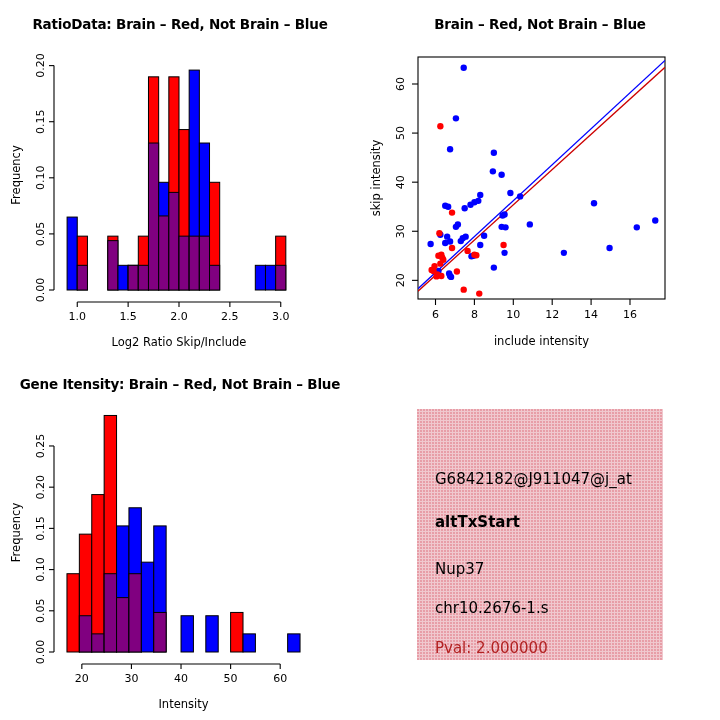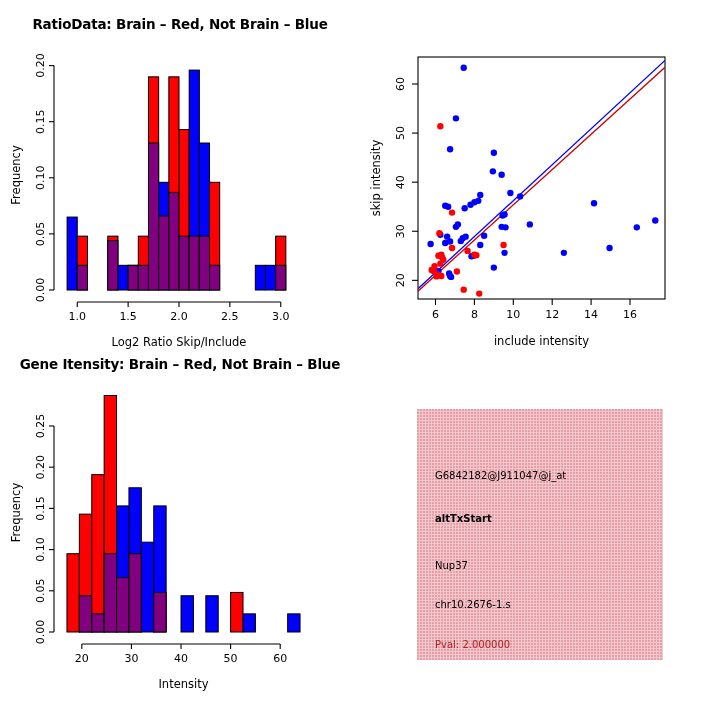--- a/index.html
+++ b/index.html
@@ -20,21 +20,21 @@
     height: 720px;
     background: #ffffff;
   }
   .panel {
     position: absolute;
     width: 360px;
     height: 360px;
   }
   #panel-tl { left: 0;   top: 0;   }
   #panel-tr { left: 360px; top: 0; }
-  #panel-bl { left: 0;   top: 340px; padding-left: 32px; }
+  #panel-bl { left: 0;   top: 360px; padding-left: 32px; }
   #panel-br { left: 360px; top: 360px; }
 
   .panel-title {
     position: absolute;
     left: 0;
     width: 360px;
     top: 16px;
     text-align: center;
     font-size: 13.5px;
     font-weight: bold;
@@ -72,21 +72,21 @@
     position: absolute;
     inset: 0;
     background-image:
       radial-gradient(circle at 1px 1px, rgba(230,150,160,0.85) 0.8px, transparent 0.9px);
     background-size: 3px 3px;
     pointer-events: none;
   }
   .info-line {
     position: absolute;
     left: 18px;
-    font-size: 10px;
+    font-size: 15px;
     color: #000000;
     white-space: nowrap;
     font-family: "DejaVu Sans", sans-serif;
   }
   .info-line.pval { color: #b22222; }
   #info-l0 { top: 61px; }
   #info-l1 { top: 104px; font-weight: bold; }
   #info-l2 { top: 151px; text-align: right; }
   #info-l3 { top: 190px; }
   #info-l4 { top: 222px; margin-top: 8px; }
@@ -150,20 +150,21 @@
           <text x="229.86956521739128" y="320" class="axis-text" text-anchor="middle">2.5</text>
           <line x1="280.7391304347826" y1="302" x2="280.7391304347826" y2="307" stroke="#000000" stroke-width="1.1"></line>
           <text x="280.7391304347826" y="320" class="axis-text" text-anchor="middle">3.0</text>
           <text x="179" y="346" class="axis-label" text-anchor="middle">Log2 Ratio Skip/Include</text>
           <text x="20" y="175" class="axis-label" text-anchor="middle" transform="rotate(-90 20 175)">Frequency</text>
         </g>
     </svg>
   </div>
 
   <div class="panel" id="panel-tr">
+    <div class="panel-title">Brain – Red, Not Brain – Blue</div>
     <svg class="plot-svg" width="360" height="360">
       <g id="tr-plot">
           <rect x="58" y="57" width="247" height="242" fill="none" stroke="#000000" stroke-width="1.1"></rect>
           <clipPath id="scatter-clip">
             <rect x="58" y="57" width="247" height="242"></rect>
           </clipPath>
           <g clip-path="url(#scatter-clip)">
             <line x1="58" y1="288.6916835699797" x2="305" y2="60.43610547667345" stroke="#0000ff" stroke-width="1.3"></line>
             <line x1="58" y1="291.1460446247464" x2="305" y2="67.30831643002026" stroke="#cc0000" stroke-width="1.3"></line>
             <circle cx="103.70472440944883" cy="67.79918864097365" r="3.2" fill="#0000ff"></circle>

